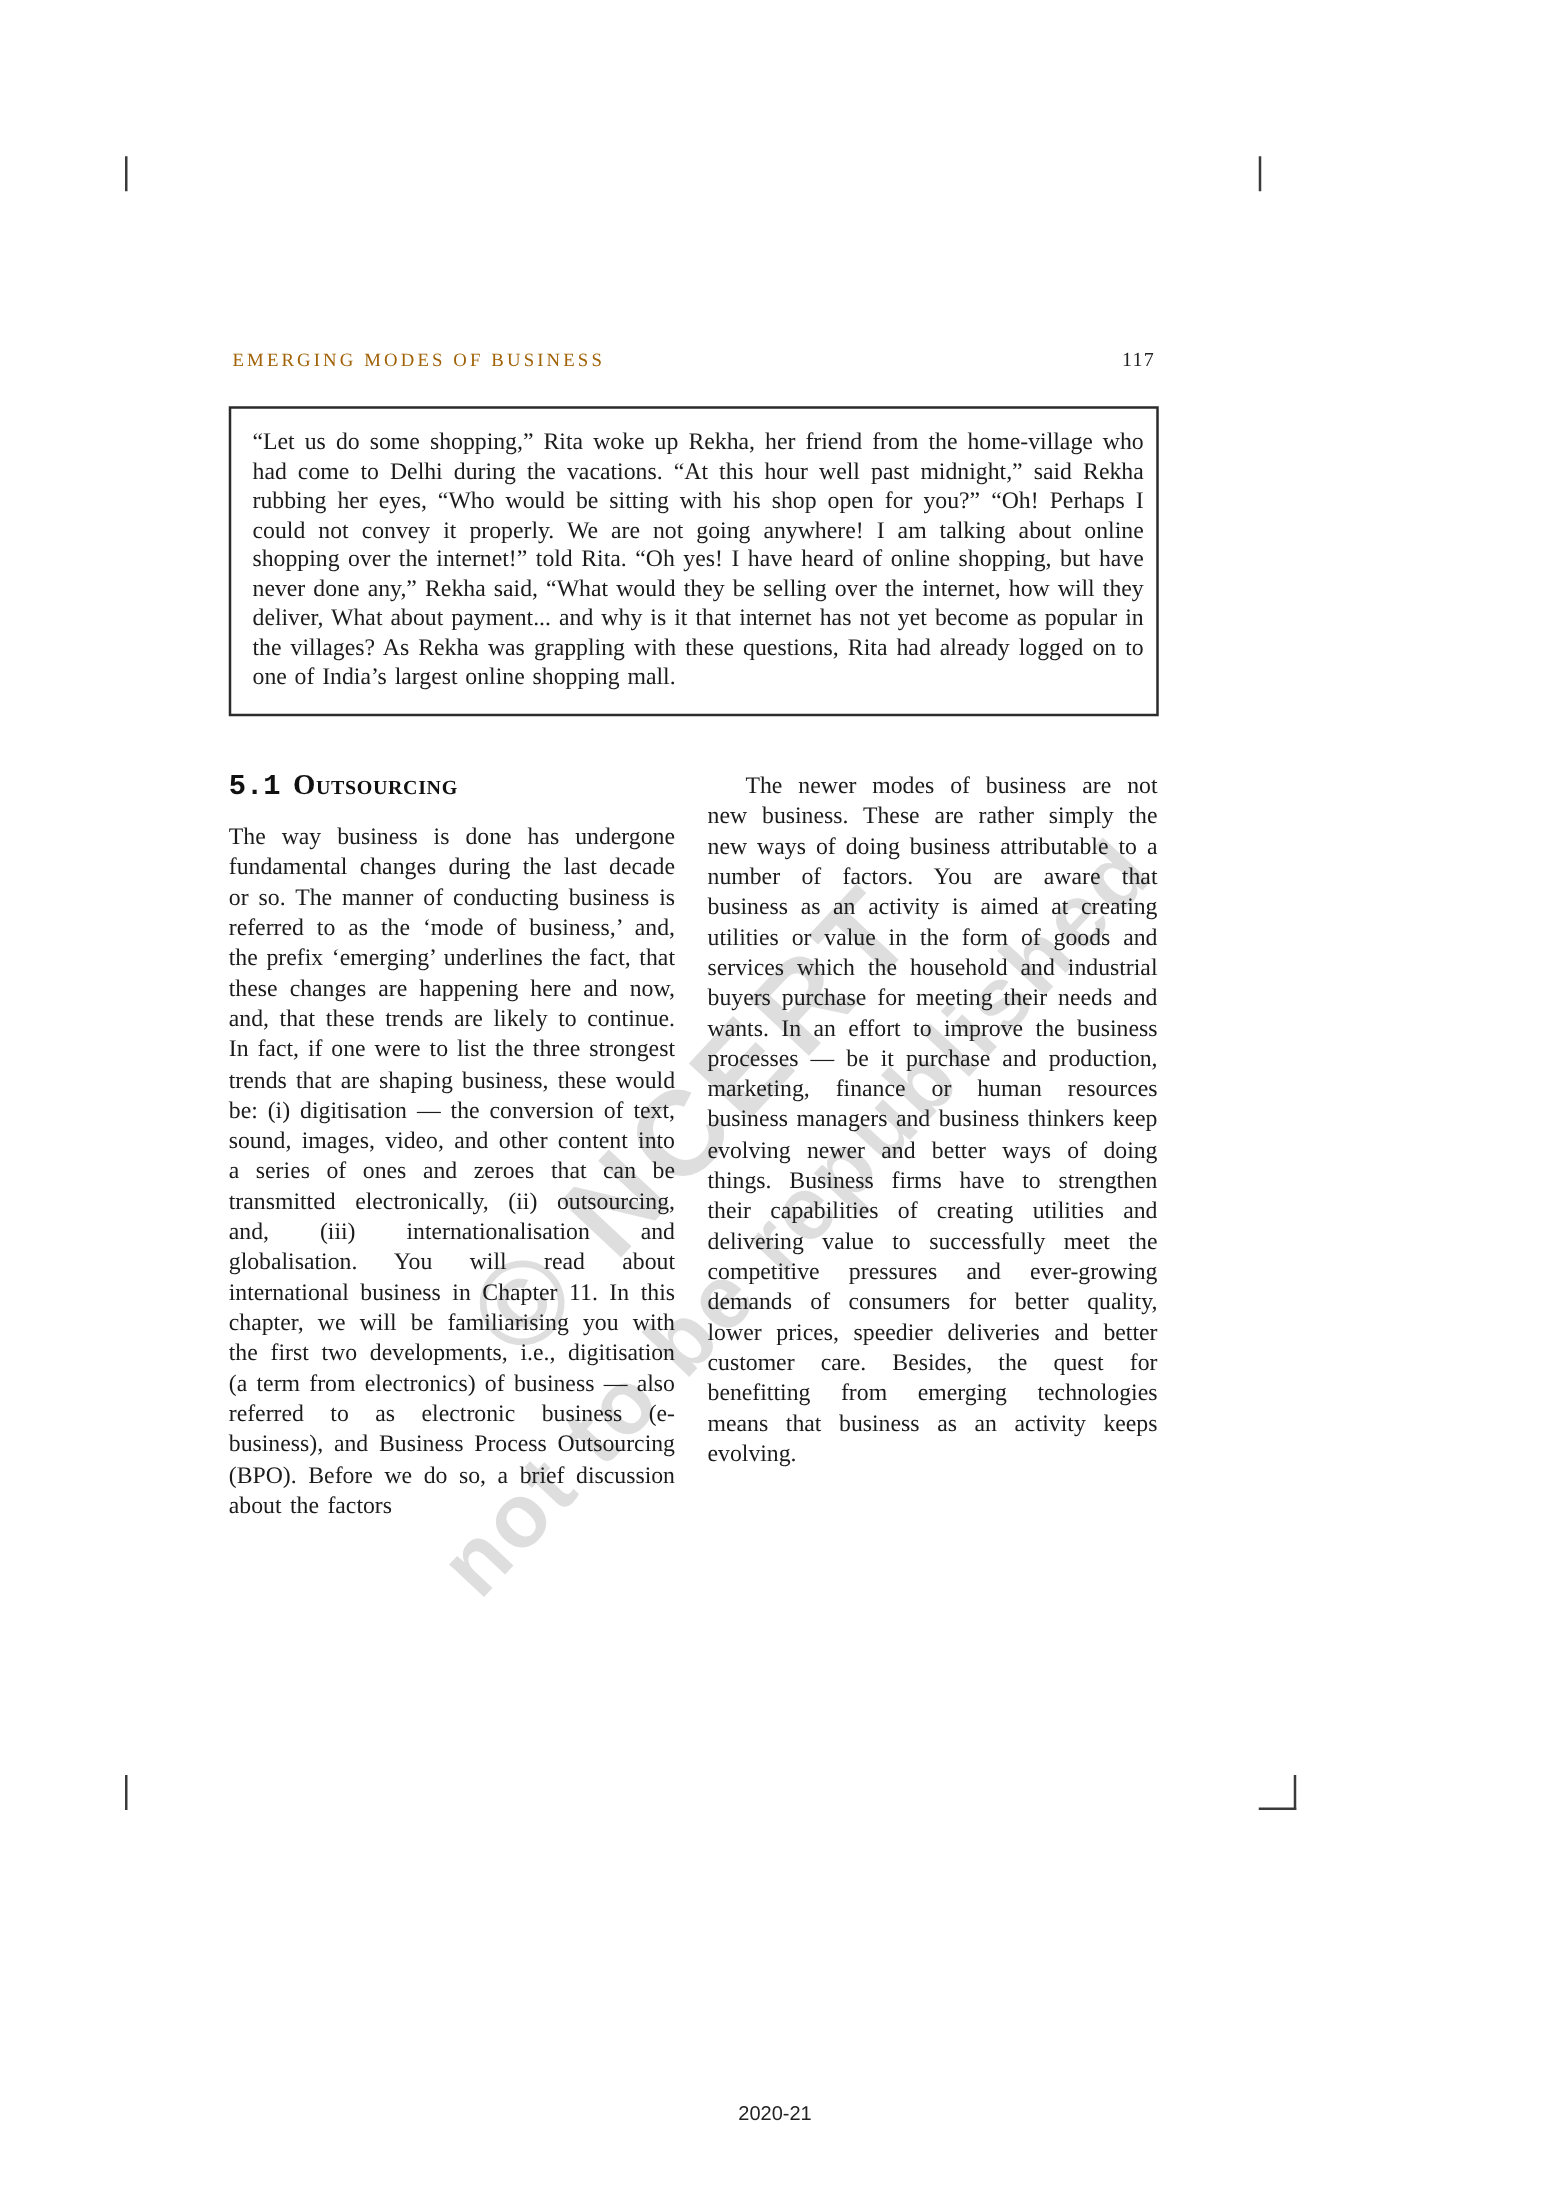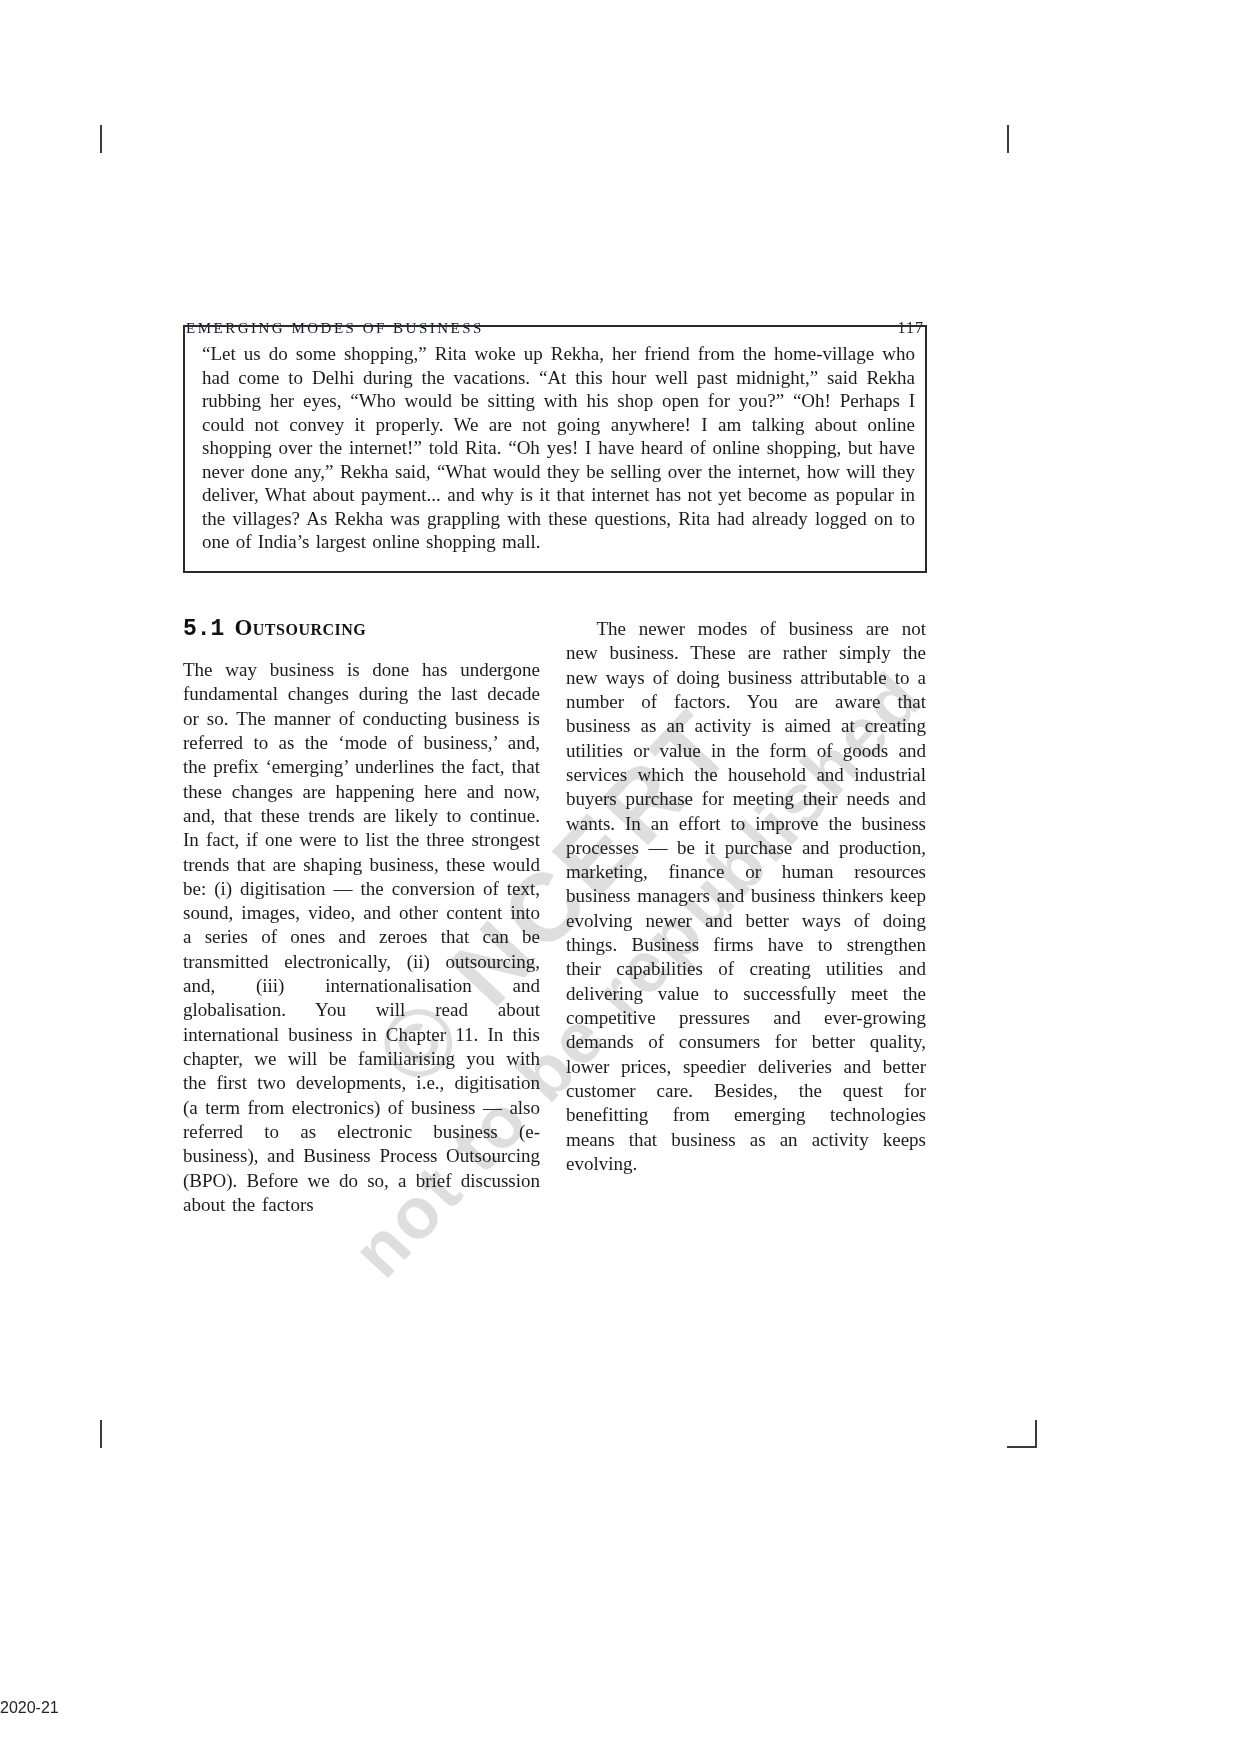--- a/index.html
+++ b/index.html
@@ -37,23 +37,23 @@
   .watermark .wm1 { font-size: 96px; letter-spacing: 6px; }
   .watermark .wm2 { font-size: 72px; letter-spacing: 3px; }
 
   
   .header {
     position: absolute;
     top: 280px; left: 186px; width: 738px;
     display: flex; justify-content: space-between; align-items: baseline;
   }
   .header .running-title {
-    font-size: 15px; letter-spacing: 2.5px; color: #0f172a;
+    font-size: 15px; letter-spacing: 2.5px; color: #a16207;
   }
-  .header .page-number { font-size: 16px; letter-spacing: 1px; color: #222; margin-top: 39px; }
+  .header .page-number { font-size: 16px; letter-spacing: 1px; color: #222; }
 
   
   .intro-box {
     position: absolute;
     top: 325px; left: 183px; width: 744px;
     box-sizing: border-box;
     border: 2px solid #2b2b2b;
     padding: 15px 10px 17px 17px;
     font-size: 19px;
     line-height: 1.24;
@@ -82,25 +82,24 @@
   }
   .col p { margin: 0; }
   .col-left  { top: 658px; left: 183px; width: 357px; }
   .col-right { top: 617px; left: 566px; width: 360px; }
   .col-right .para-2 { text-indent: 1.6em; }
 
   
   .footer {
     position: absolute;
     top: 1683px; left: 0; width: 1240px;
-    text-align: left;
+    text-align: center;
     font-family: "Liberation Sans", sans-serif;
     font-size: 16px;
     color: #222;
-    margin-top: 16px;
   }
 </style>
 </head>
 <body>
 
 <div class="page">
 
   <div class="crop v" style="left:100px; top:125px;"></div>
   <div class="crop v" style="left:1007px; top:125px;"></div>
   <div class="crop v" style="left:100px; top:1420px;"></div>

